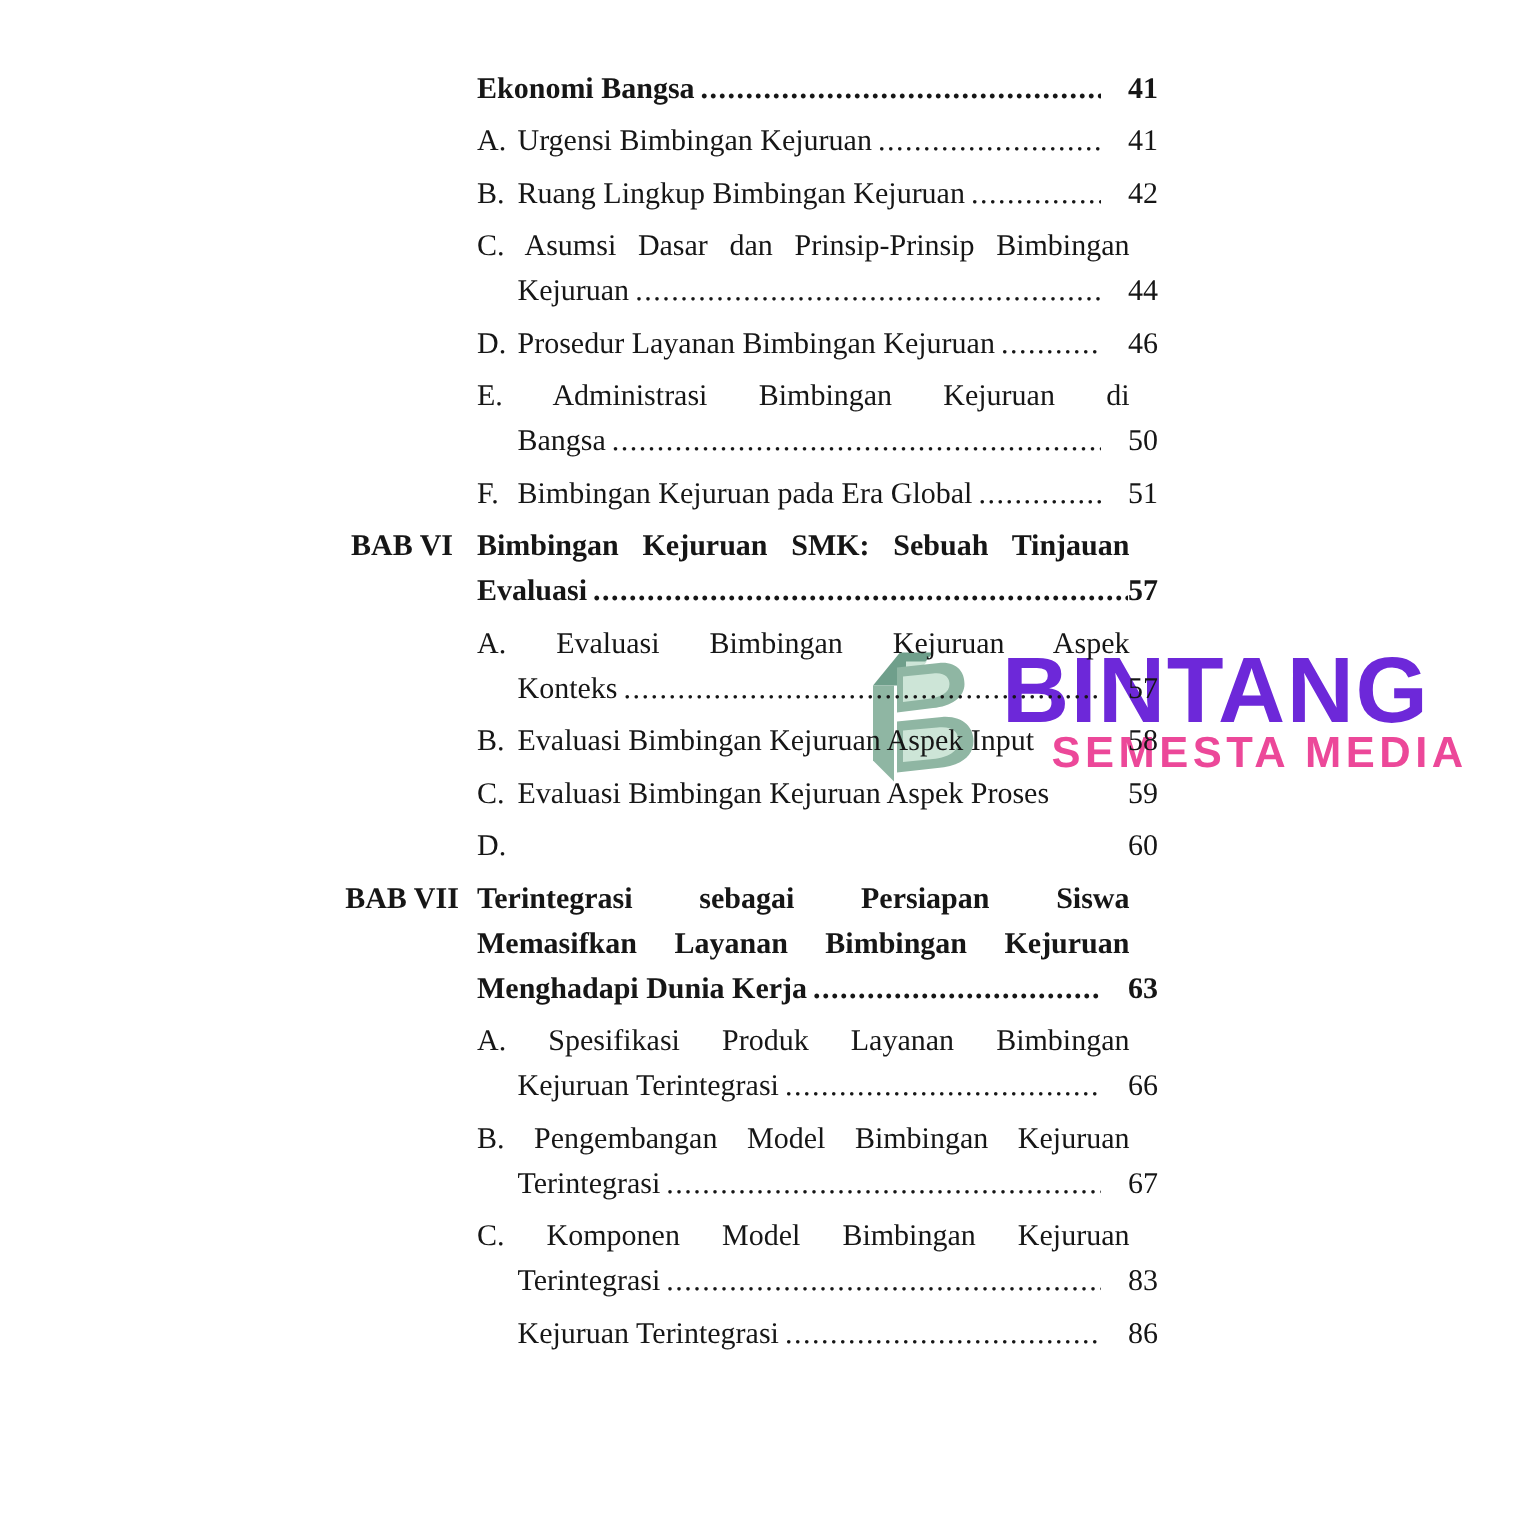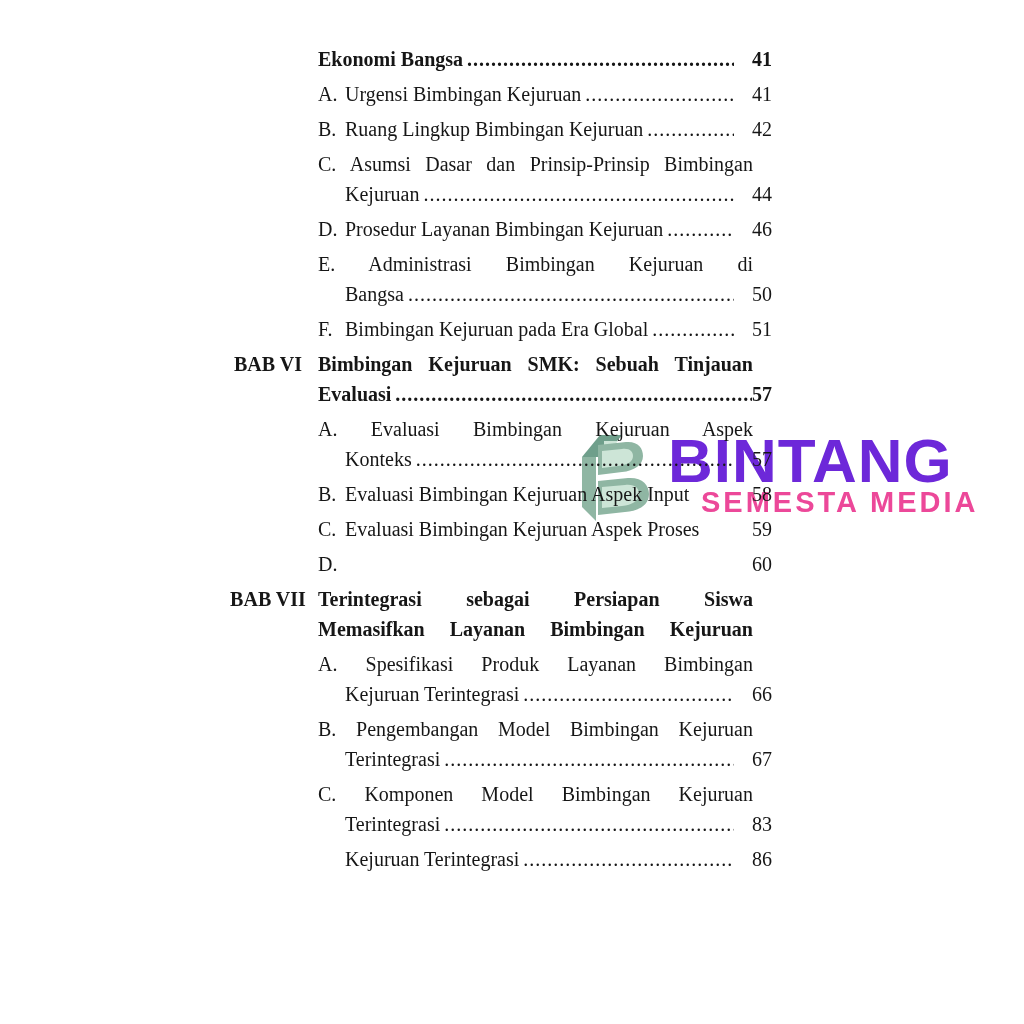--- a/index.html
+++ b/index.html
@@ -211,20 +211,25 @@
 
     <div class="entry bold">
       <div class="label">BAB VII</div>
       <div class="content">
         <div class="line justify">
           <span class="text">Terintegrasi sebagai Persiapan Siswa</span>
         </div>
         <div class="line justify">
           <span class="text">Memasifkan Layanan Bimbingan Kejuruan</span>
         </div>
+        <div class="line">
+          <span class="text">Menghadapi Dunia Kerja</span>
+          <span class="dots"></span>
+          <span class="page-num">63</span>
+        </div>
       </div>
     </div>
 
     <div class="entry">
       <div class="label"></div>
       <div class="content">
         <div class="line justify hang">
           <span class="letter">A.</span>
           <span class="text">Spesifikasi Produk Layanan Bimbingan</span>
         </div>

